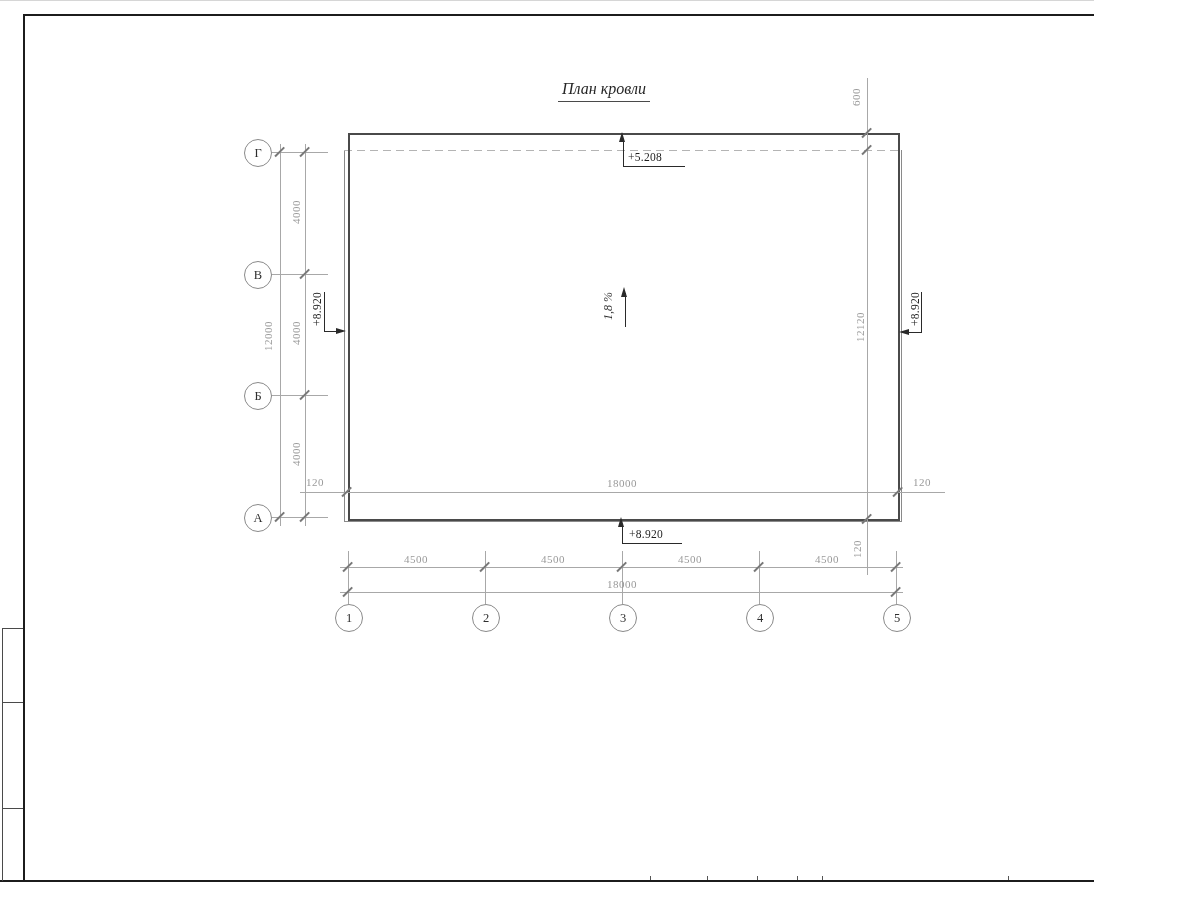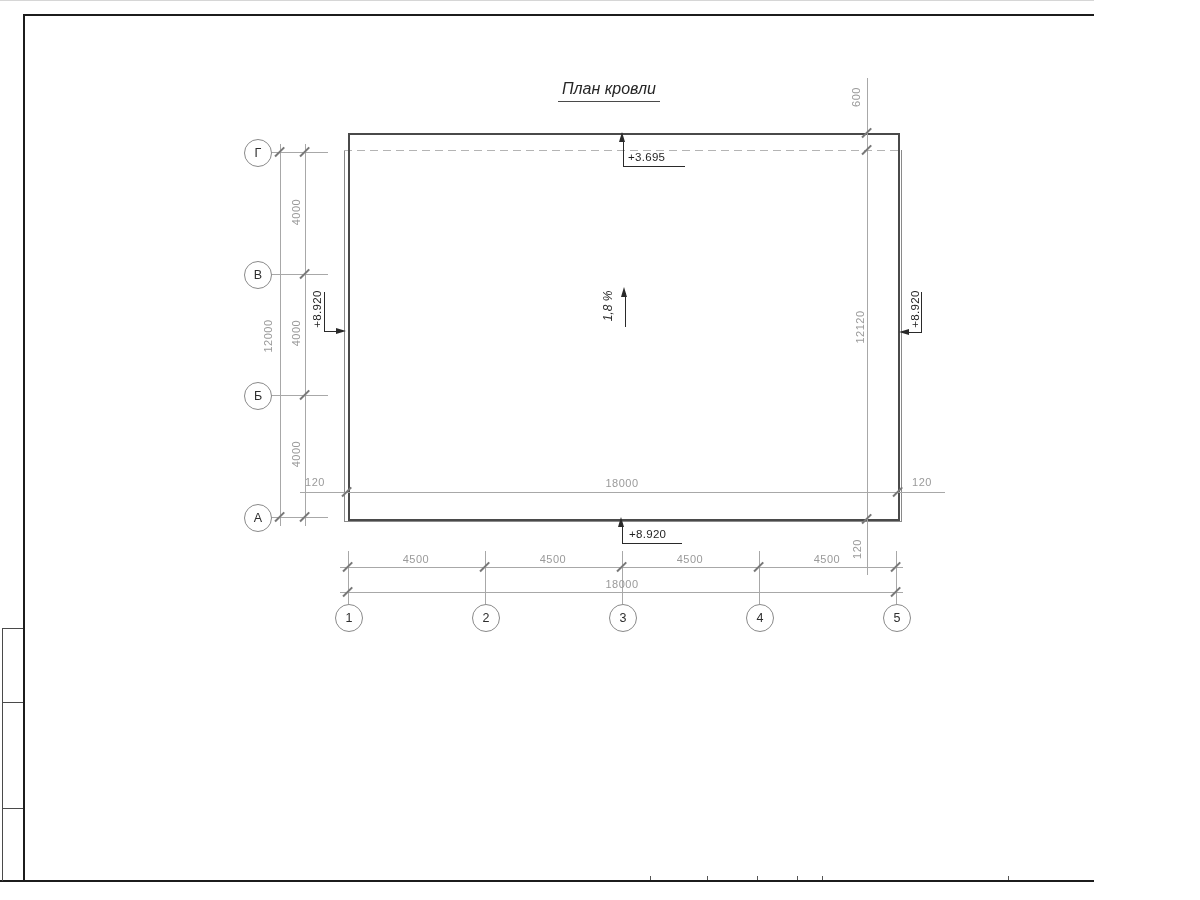--- a/index.html
+++ b/index.html
@@ -1,18 +1,18 @@
 <!DOCTYPE html>
 <html><head>
 <meta charset="utf-8">
 <style>
   html,body{margin:0;padding:0;background:#ffffff;}
   .sheet{
     position:relative;width:1094px;height:900px;background:#ffffff;overflow:hidden;
-    font-family:Liberation Sans, sans-serif;
+    font-family:Liberation Serif, serif;
   }
   .abs{position:absolute;}
   
   .hl{position:absolute;height:1px;background:#a8a8a8;}
   .vl{position:absolute;width:1px;background:#a8a8a8;}
   .hl.dark{background:#2a2a2a;}
   .vl.dark{background:#2a2a2a;}
   
   .fhl{position:absolute;background:#1c1c1c;}
   
@@ -114,21 +114,21 @@
   <div class="tk" style="left:860px;top:132px;"></div>
   <div class="tk" style="left:860px;top:149px;"></div>
   <div class="tk" style="left:860px;top:518px;"></div>
   <div class="vt" style="left:836px;top:90px;width:40px;height:14px;">600</div>
   <div class="vt" style="left:830px;top:320px;width:60px;height:14px;">12120</div>
   <div class="vt" style="left:837px;top:542px;width:40px;height:14px;">120</div>
 
   <div class="ar-up" style="left:619px;top:132px;"></div>
   <div class="vl dark" style="left:623px;top:140px;height:26px;"></div>
   <div class="hl dark" style="left:623px;top:166px;width:62px;"></div>
-  <div class="elev" style="left:628px;top:151px;">+3.695</div>
+  <div class="elev" style="left:628px;top:151px;">+5.208</div>
 
   <div class="ar-up" style="left:618px;top:517px;"></div>
   <div class="vl dark" style="left:622px;top:525px;height:18px;"></div>
   <div class="hl dark" style="left:622px;top:543px;width:60px;"></div>
   <div class="elev" style="left:629px;top:528px;">+8.920</div>
 
   <div class="vt elev" style="left:282px;top:302px;width:70px;height:14px;color:#1f1f1f;">+8.920</div>
   <div class="vl dark" style="left:324px;top:292px;height:39px;"></div>
   <div class="hl dark" style="left:324px;top:331px;width:13px;"></div>
   <div class="ar-right" style="left:336px;top:328px;"></div>

